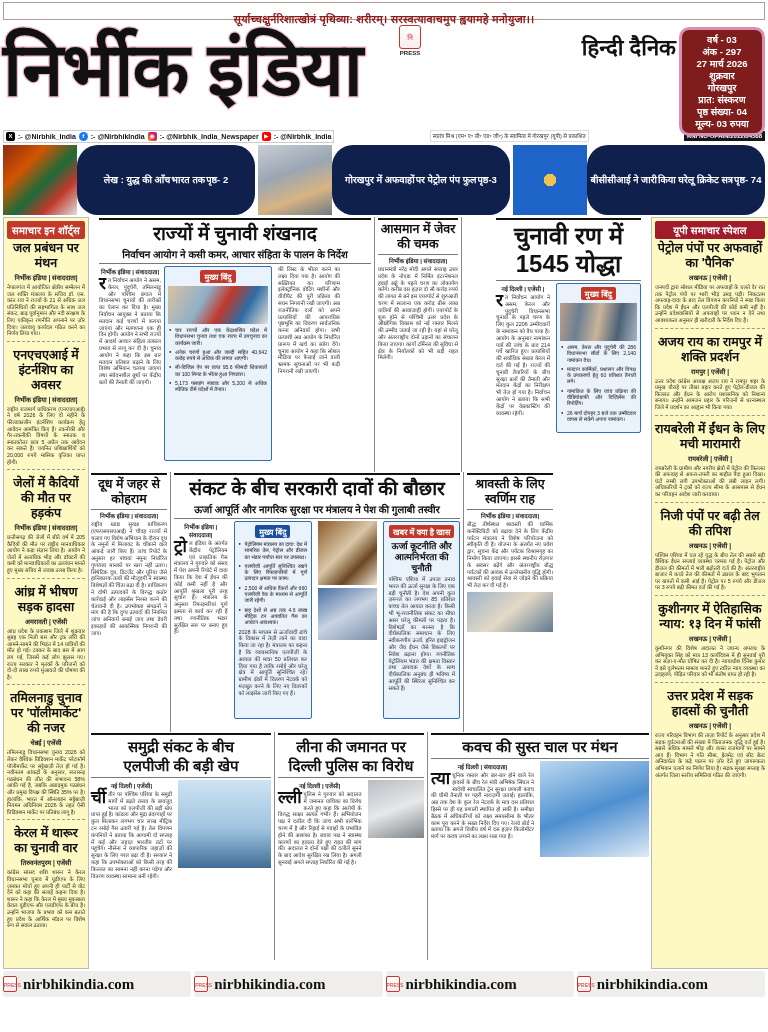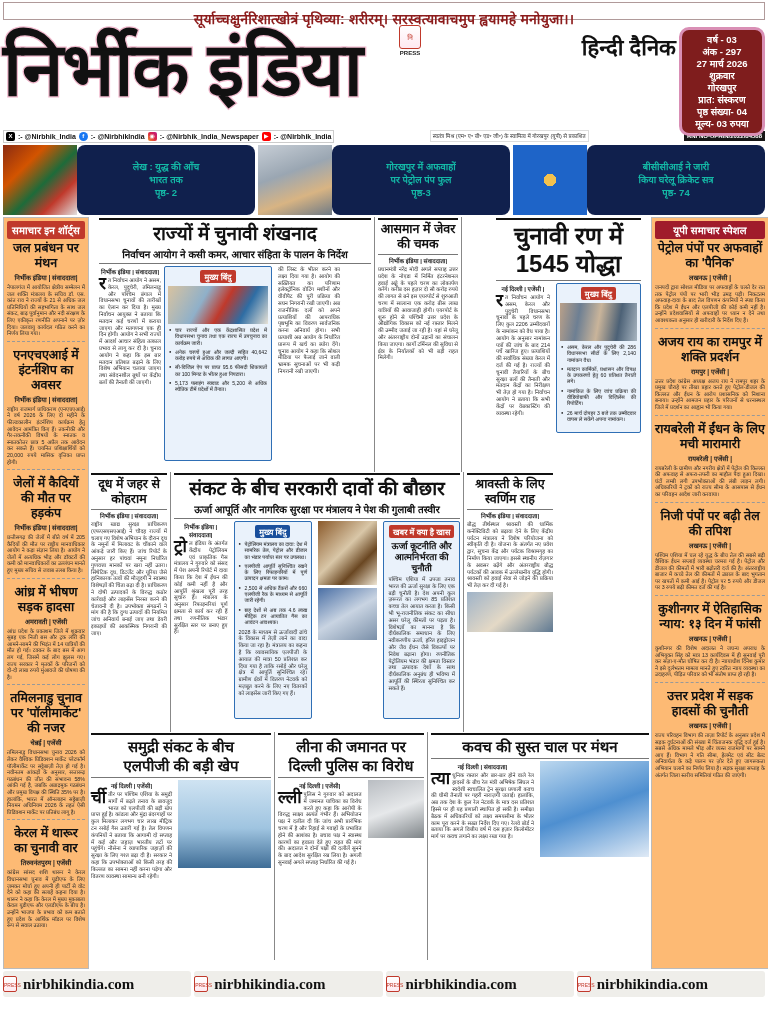--- a/index.html
+++ b/index.html
@@ -12,21 +12,21 @@
   }
 
   
   .shloka-bar {
     height: 18px; margin: 2px 3px 1px 3px;
     border: 1px solid #b09a9a;
     background: #fff;
     display: flex; align-items: center; justify-content: center;
   }
   .shloka-bar span {
-    font-size: 14px; font-weight: bold; color: #8c1b1b;
+    font-size: 11px; font-weight: bold; color: #8c1b1b;
     letter-spacing: .2px; white-space: nowrap; margin-top: 15px;
   }
 
   
   .masthead {
     height: 108px; position: relative; padding: 0 3px;
     display: flex; align-items: flex-start;
   }
   .mast-title-wrap { flex: 1; position: relative; height: 108px; }
   .mast-title {
@@ -81,22 +81,22 @@
   .ic.yt { background: #ff0000; }
   .social-left span.h { font-size: 7px; font-weight: bold; color: #111; }
   .pub-line { font-size: 5.5px; color: #333; border: 1px solid #ddd; padding: 1px 2px; white-space: nowrap; }
   .rni { font-size: 6px; font-weight: bold; color: #fff; background: #161616; padding: 2px 3px; white-space: nowrap; }
 
   
   .teasers { display: flex; gap: 3px; margin: 2px 3px; height: 70px; }
   .teaser { flex: 1; display: flex; background: #fff; }
   .teaser .pic { width: 74px; flex-shrink: 0; }
   .teaser .cap {
-    flex: 1; background: #10204d; color: #14b8a6; border-radius: 8px;
-    display: flex; flex-direction: column; align-items: center; justify-content: center;
+    flex: 1; background: #10204d; color: #ffffff; border-radius: 21px;
+    display: flex; flex-direction: row; align-items: center; justify-content: center;
     padding: 2px; gap: 1px;
   }
   .teaser .cap span { font-size: 9.5px; font-weight: bold; line-height: 12px; text-align: center; white-space: nowrap; }
   .pic.p1 { background: linear-gradient(135deg,#8a2b12 0%, #d35400 30%, #1d6b3a 55%, #c0392b 75%, #e0e0e0 100%); }
   .pic.p2 { background: linear-gradient(160deg,#c7ced6 0%, #9aa6b2 40%, #d8b483 70%, #6e7a86 100%); }
   .pic.p3 { background: radial-gradient(circle at 50% 50%, #f2c14e 0 12%, #1e64c8 12% 100%); }
 
   
   .page {
     display: flex; gap: 2px; margin: 2px 3px 0 3px;
@@ -121,21 +121,21 @@
   }
   .sb-byline {
     font-size: 6.5px; font-weight: bold; text-align: center;
     color: #222; margin-bottom: 2px;
   }
   .sb-body {
     font-size: 5.3px; line-height: 6.6px; color: #2a2a2a;
     text-align: justify; hyphens: auto;
   }
   .sidebar-panel {
-    background: #fdba74; border: 1px solid #bbb; padding: 3px;
+    background: #fef9c3; border: 1px solid #bbb; padding: 3px;
   }
   .hl-xl {
     font-size: 24px; font-weight: bold; line-height: 28px;
     color: #111; text-align: center; white-space: nowrap;
   }
   .hl-l {
     font-size: 19px; font-weight: bold; line-height: 24px;
     color: #111; text-align: center;
   }
   .hl-m { font-size: 15px; font-weight: bold; line-height: 19px; color: #111; text-align: center; }

